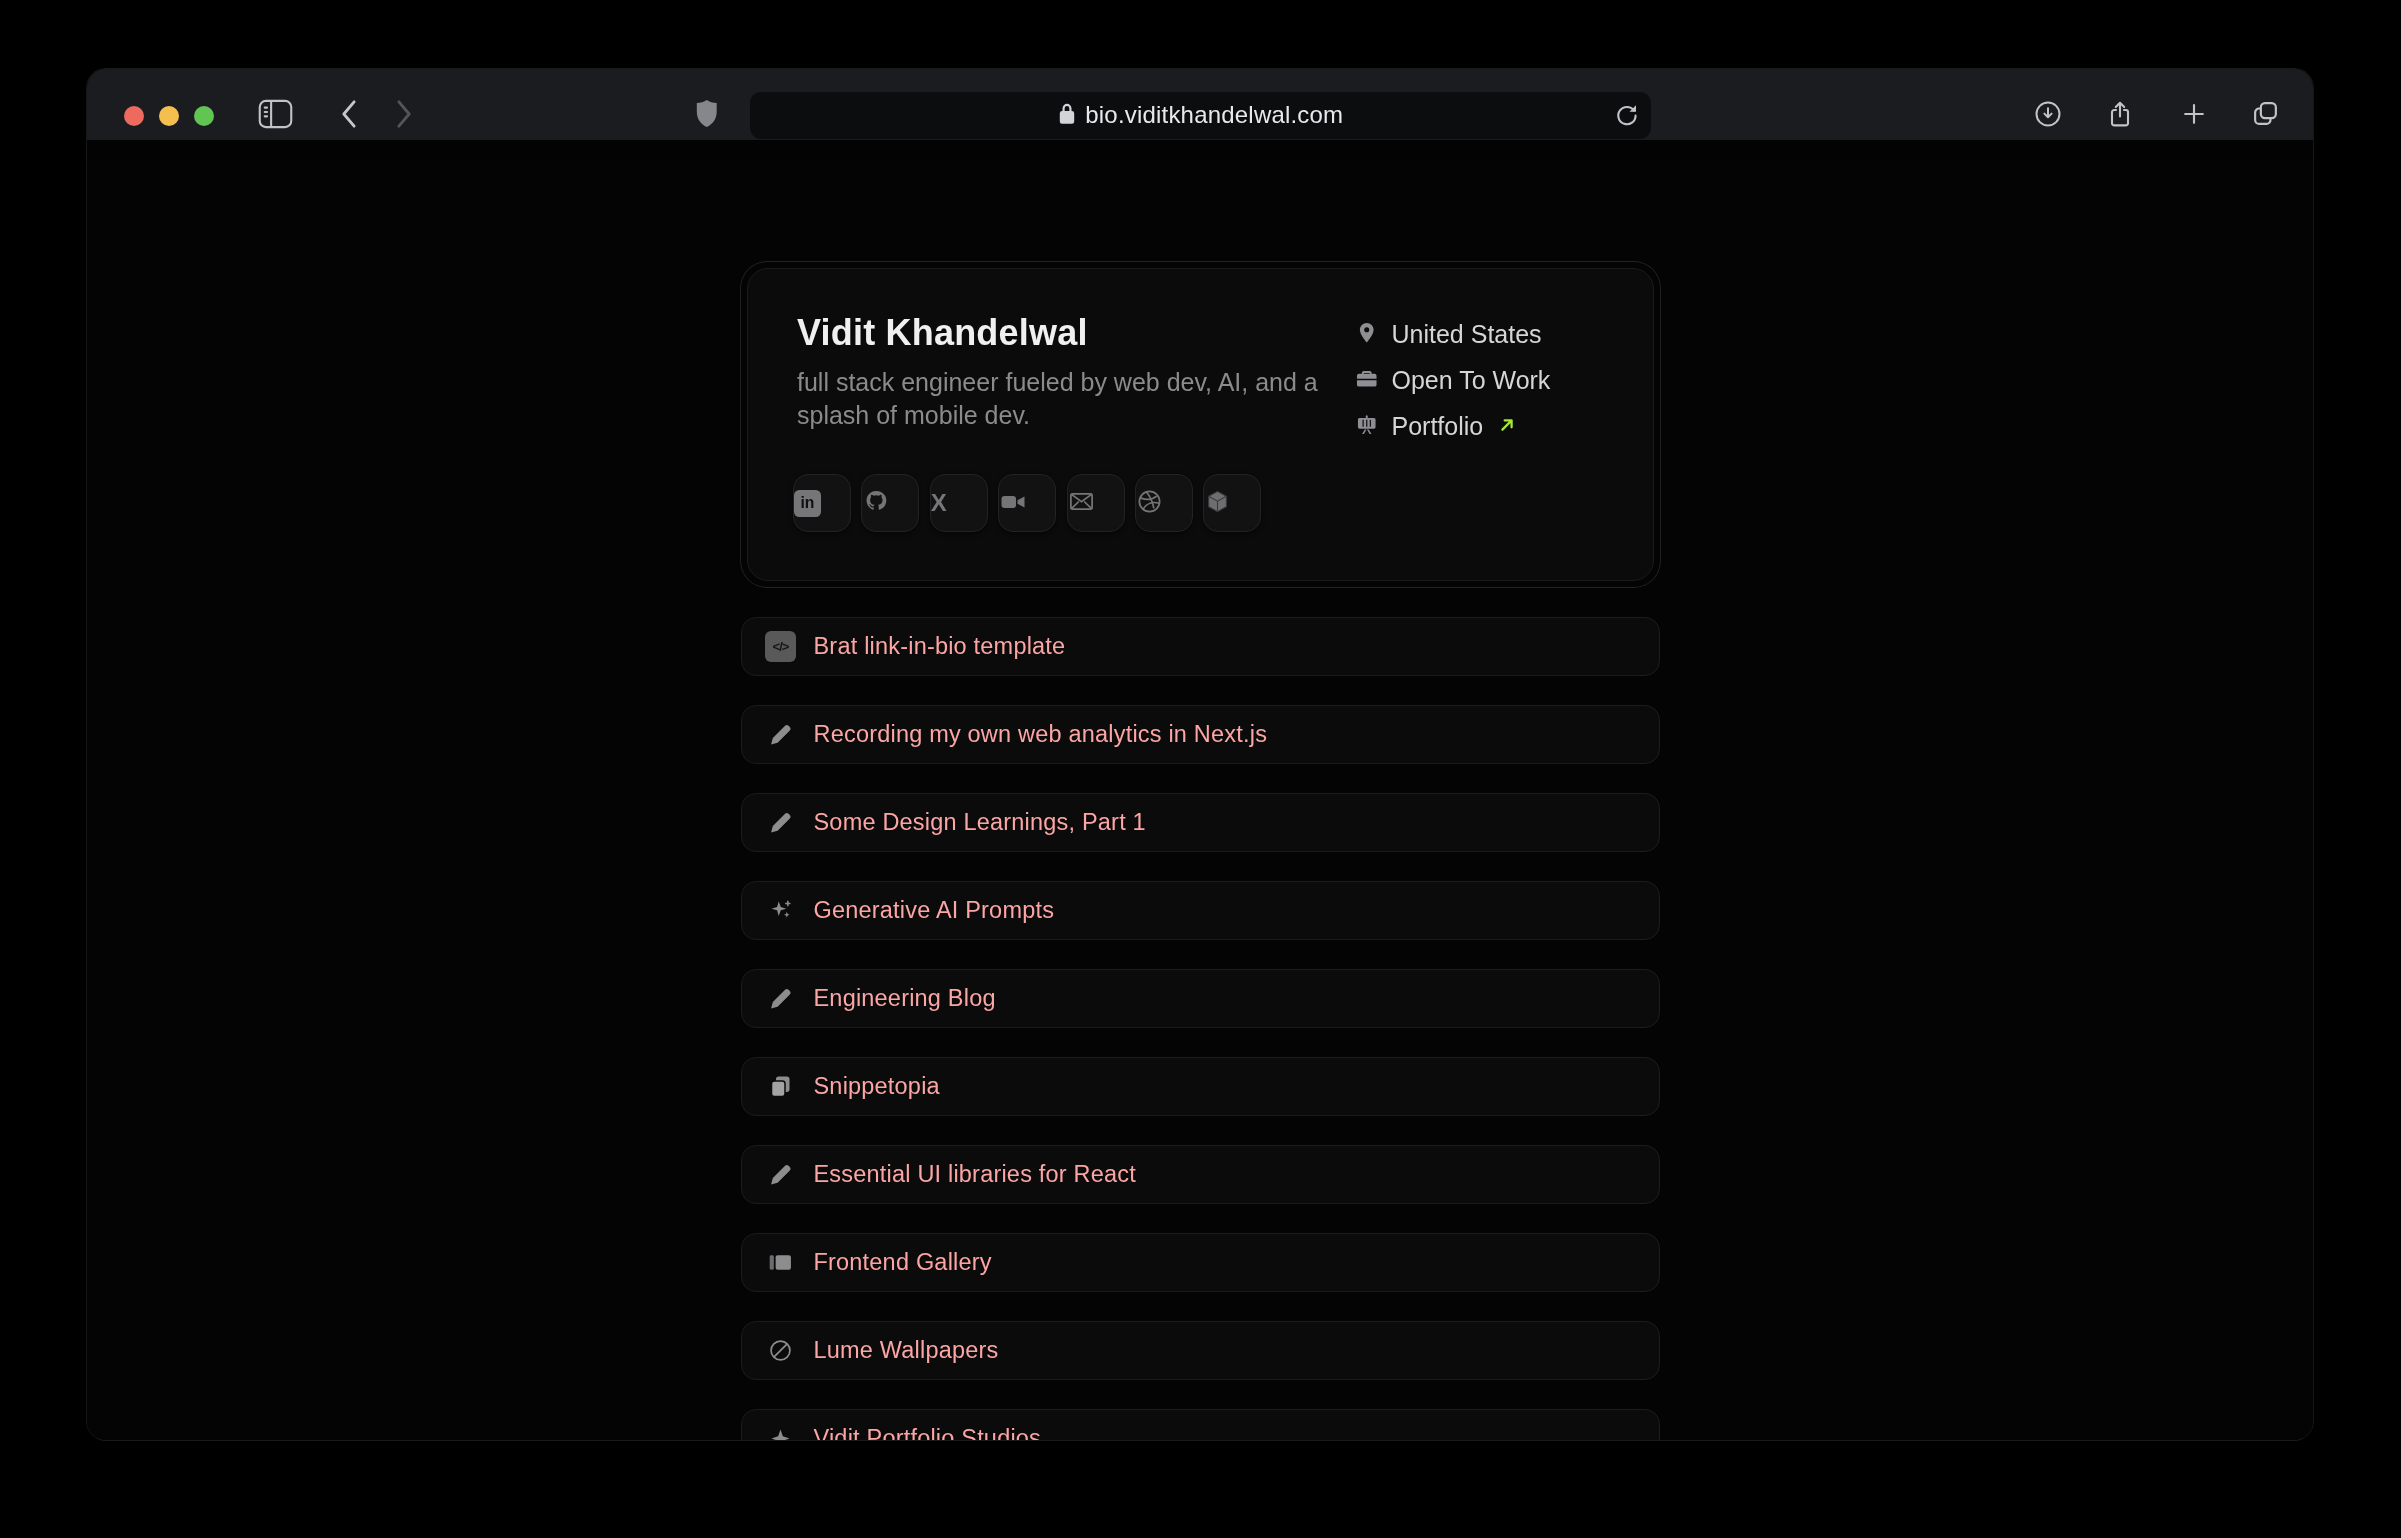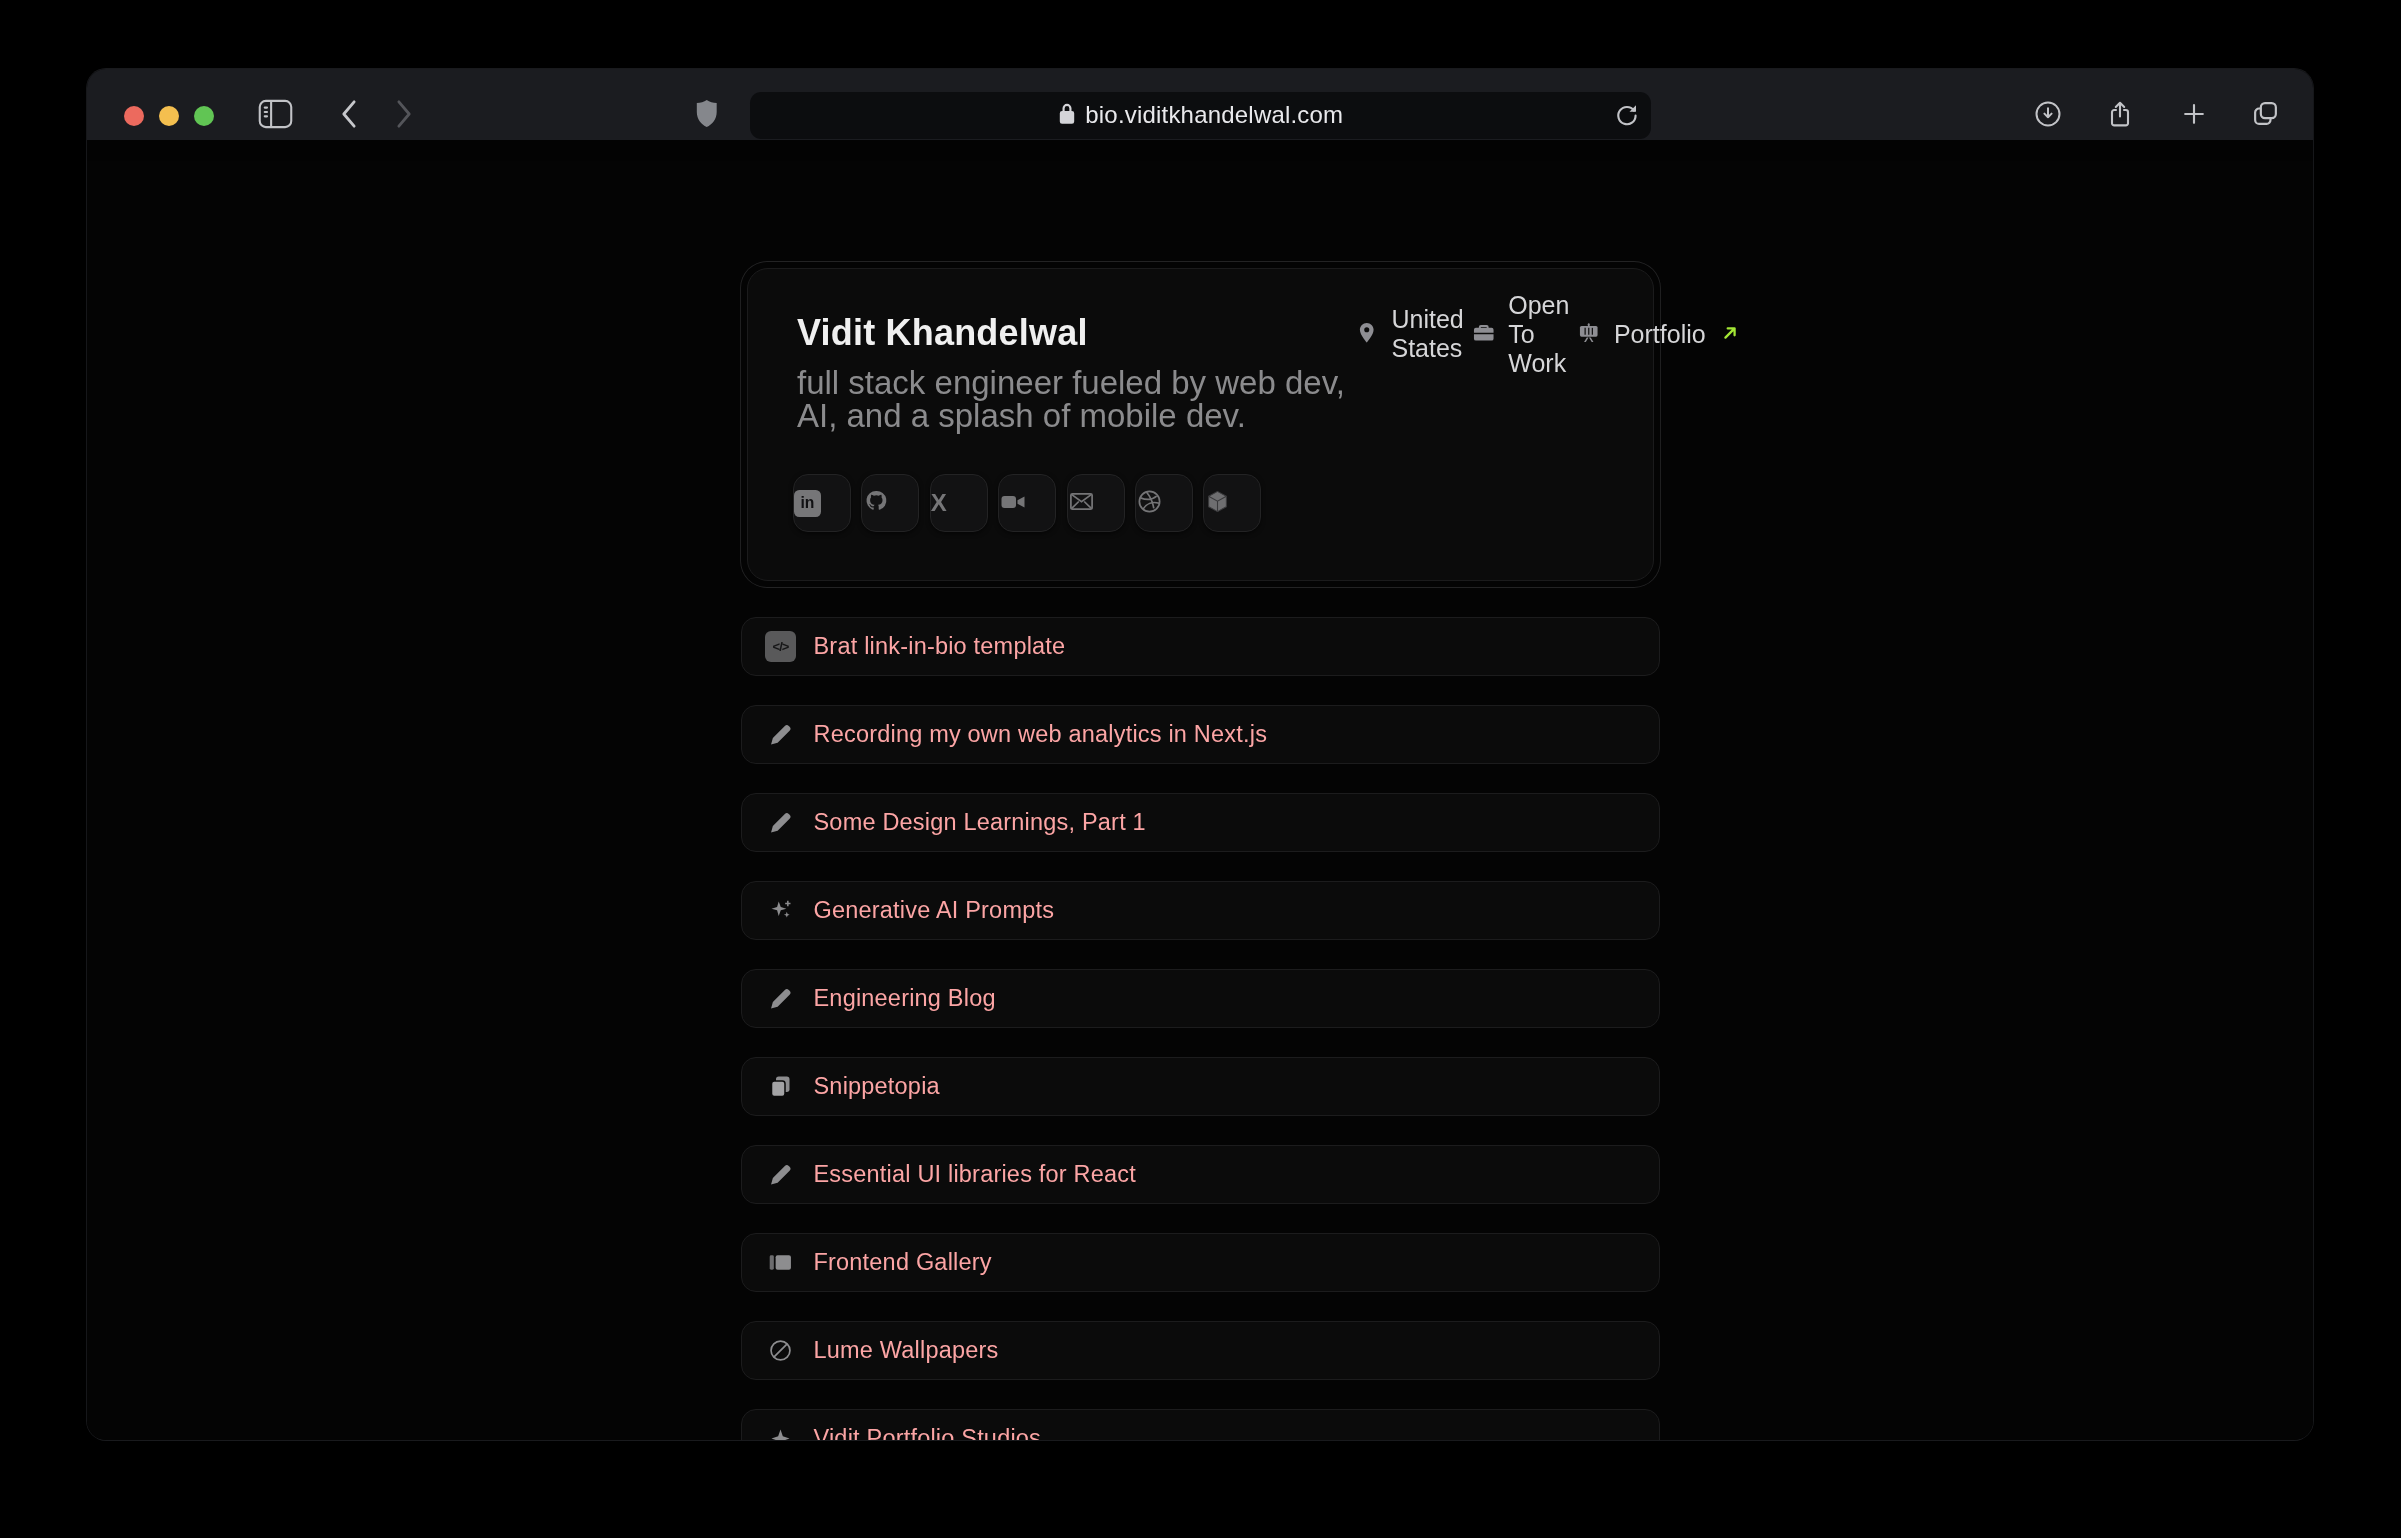--- a/index.html
+++ b/index.html
@@ -15,22 +15,22 @@
   .urlfield{position:absolute;left:663px;top:22.6px;width:901px;height:47px;background:#0c0d0f;
             border-radius:11.3px;display:flex;align-items:center;justify-content:center;gap:9.6px;}
   .urltext{color:#e9e9ec;font-size:24px;letter-spacing:0.2px;}
   .url-refresh{position:absolute;right:12px;top:10.4px;}
   
   .content{position:absolute;left:0;right:0;top:92px;bottom:0;background:#040404;}
   .profile-wrap{position:absolute;left:654px;top:101px;width:919px;height:325px;border-radius:26px;
                 box-shadow:0 0 0 0.9px #232324;}
   .profile-card{position:absolute;inset:6px;background:#0b0b0b;border:0.9px solid #1b1b1c;border-radius:21px;}
   .p-name{position:absolute;left:56px;top:50px;font-size:36px;font-weight:600;color:#f0f0f0;letter-spacing:0.2px;}
-  .p-bio{position:absolute;left:56px;top:104px;width:557px;font-size:33px;line-height:33px;color:#8b8b8d;}
-  .p-details{position:absolute;left:614px;top:59px;display:flex;flex-direction:row;gap:8px;}
+  .p-bio{position:absolute;left:56px;top:104px;width:557px;font-size:25px;line-height:33px;color:#8b8b8d;}
+  .p-details{position:absolute;left:614px;top:59px;display:flex;flex-direction:column;gap:20px;}
   .p-row{display:flex;align-items:center;gap:13px;height:26px;}
   .p-row .txt{font-size:25px;color:#d6d6d8;}
   .socials{position:absolute;left:52px;top:212px;display:flex;gap:10.4px;}
   .soc-btn{width:56px;height:56px;border-radius:15px;background:#121213;border:0.9px solid #232324;
            display:flex;align-items:center;box-shadow:0 1.7px 4.4px rgba(0,0,0,.5);}
   .li-badge{width:27px;height:27px;border-radius:5.2px;background:#767678;color:#101012;font-weight:700;
             font-size:15.7px;display:flex;align-items:center;justify-content:center;}
   .x-glyph{font-size:24px;font-weight:700;color:#767678;}
   
   .links{position:absolute;left:654px;top:456px;width:919px;}

